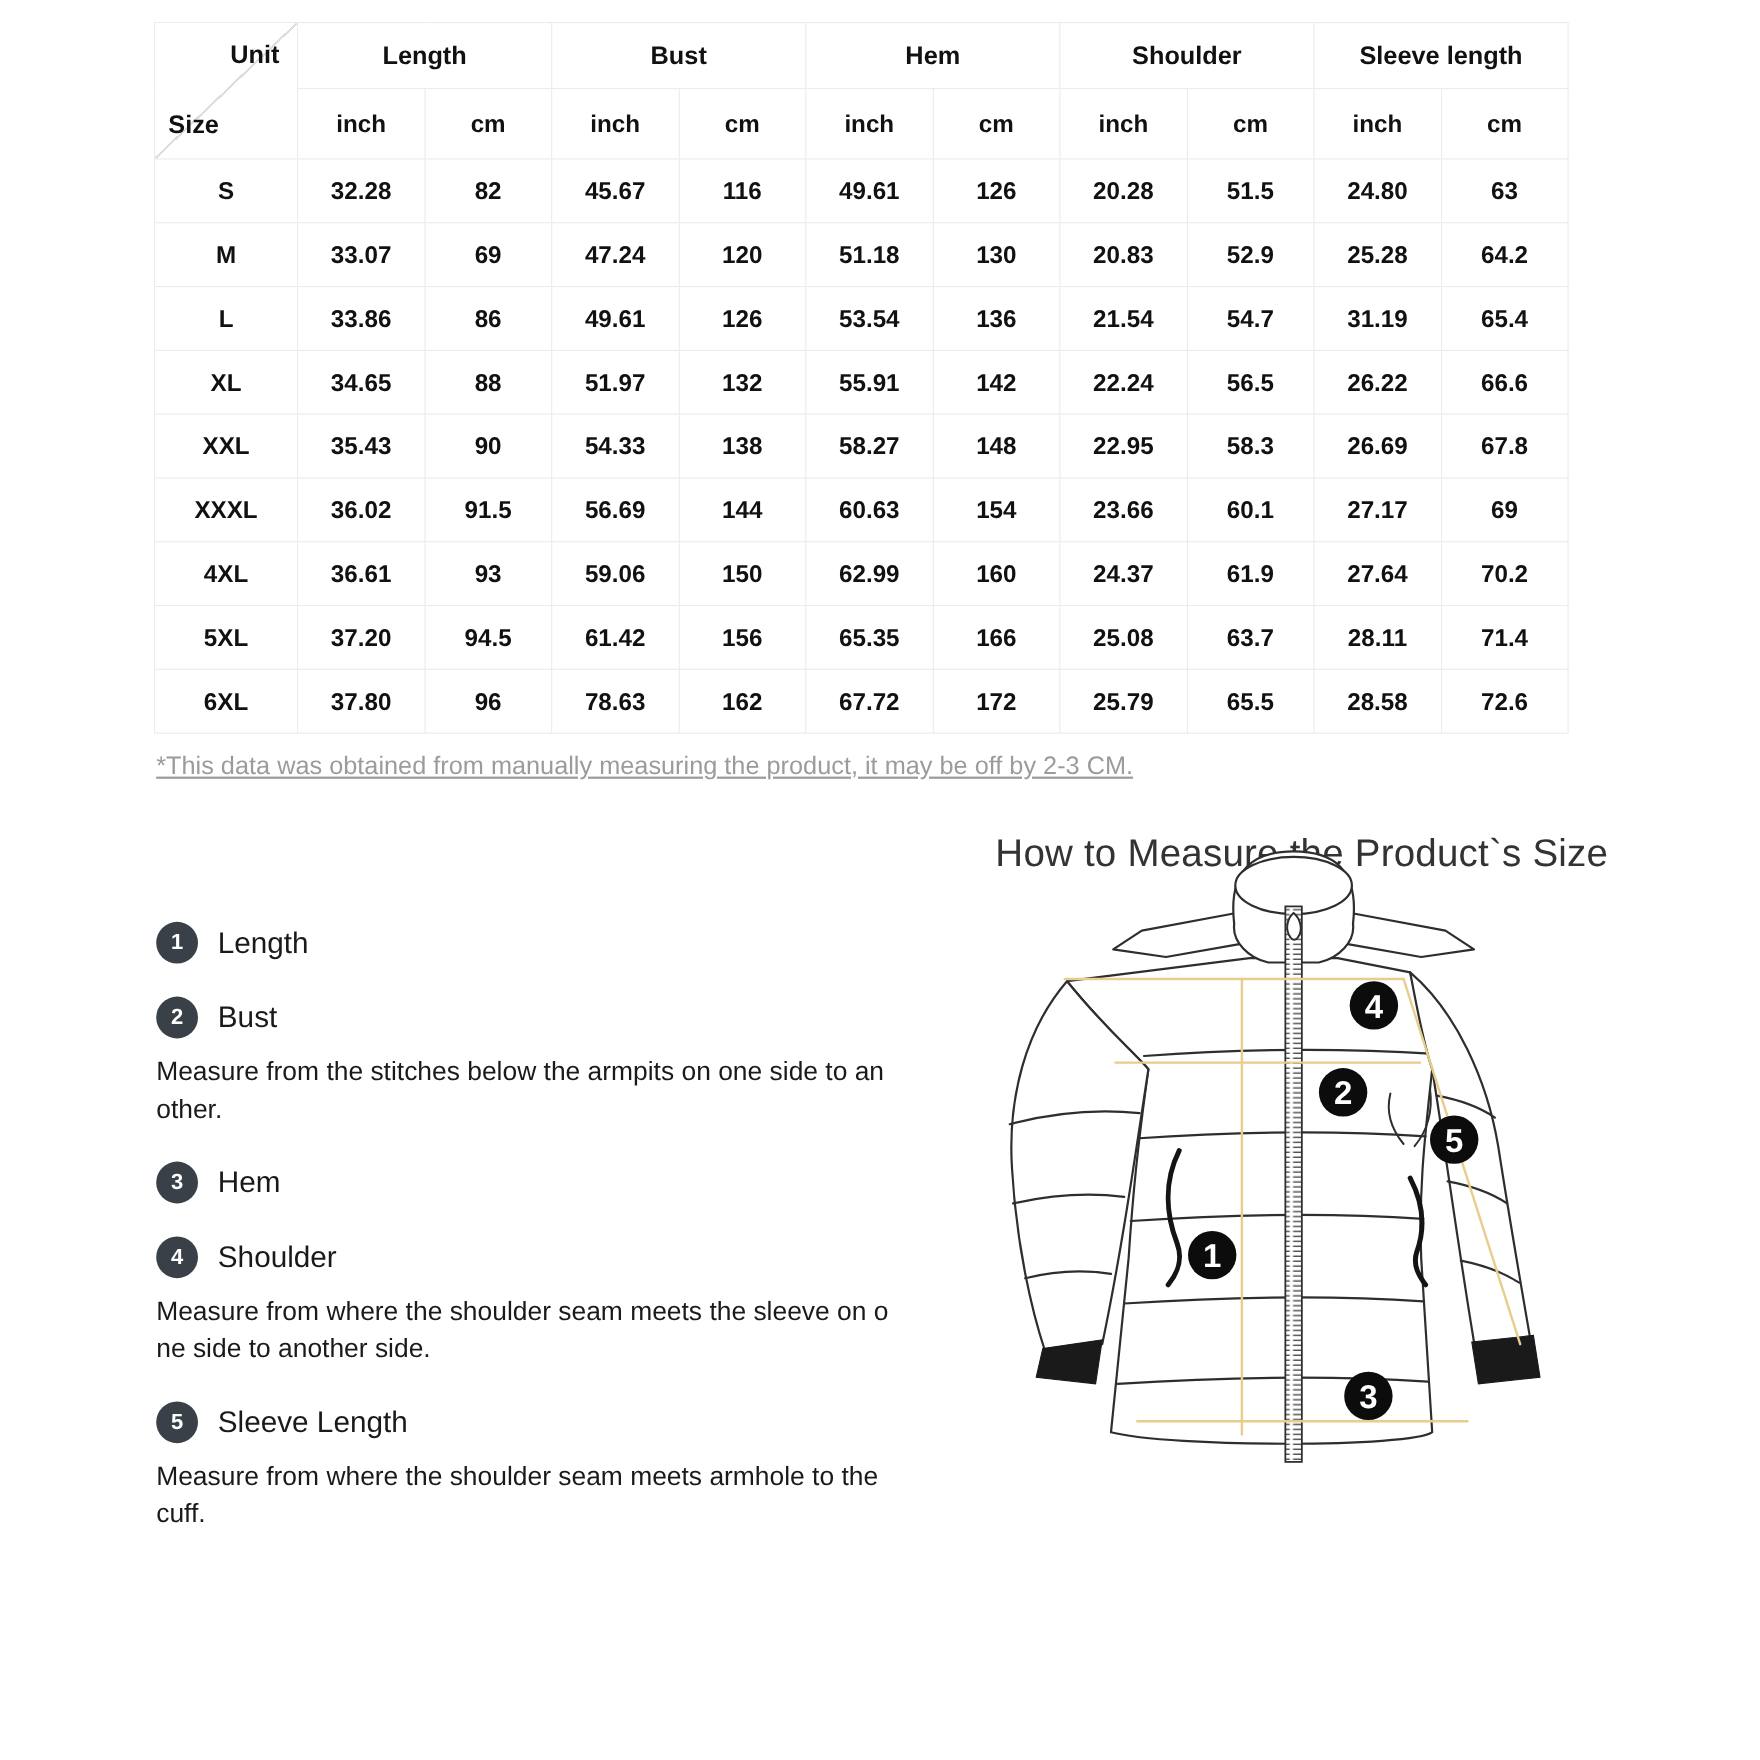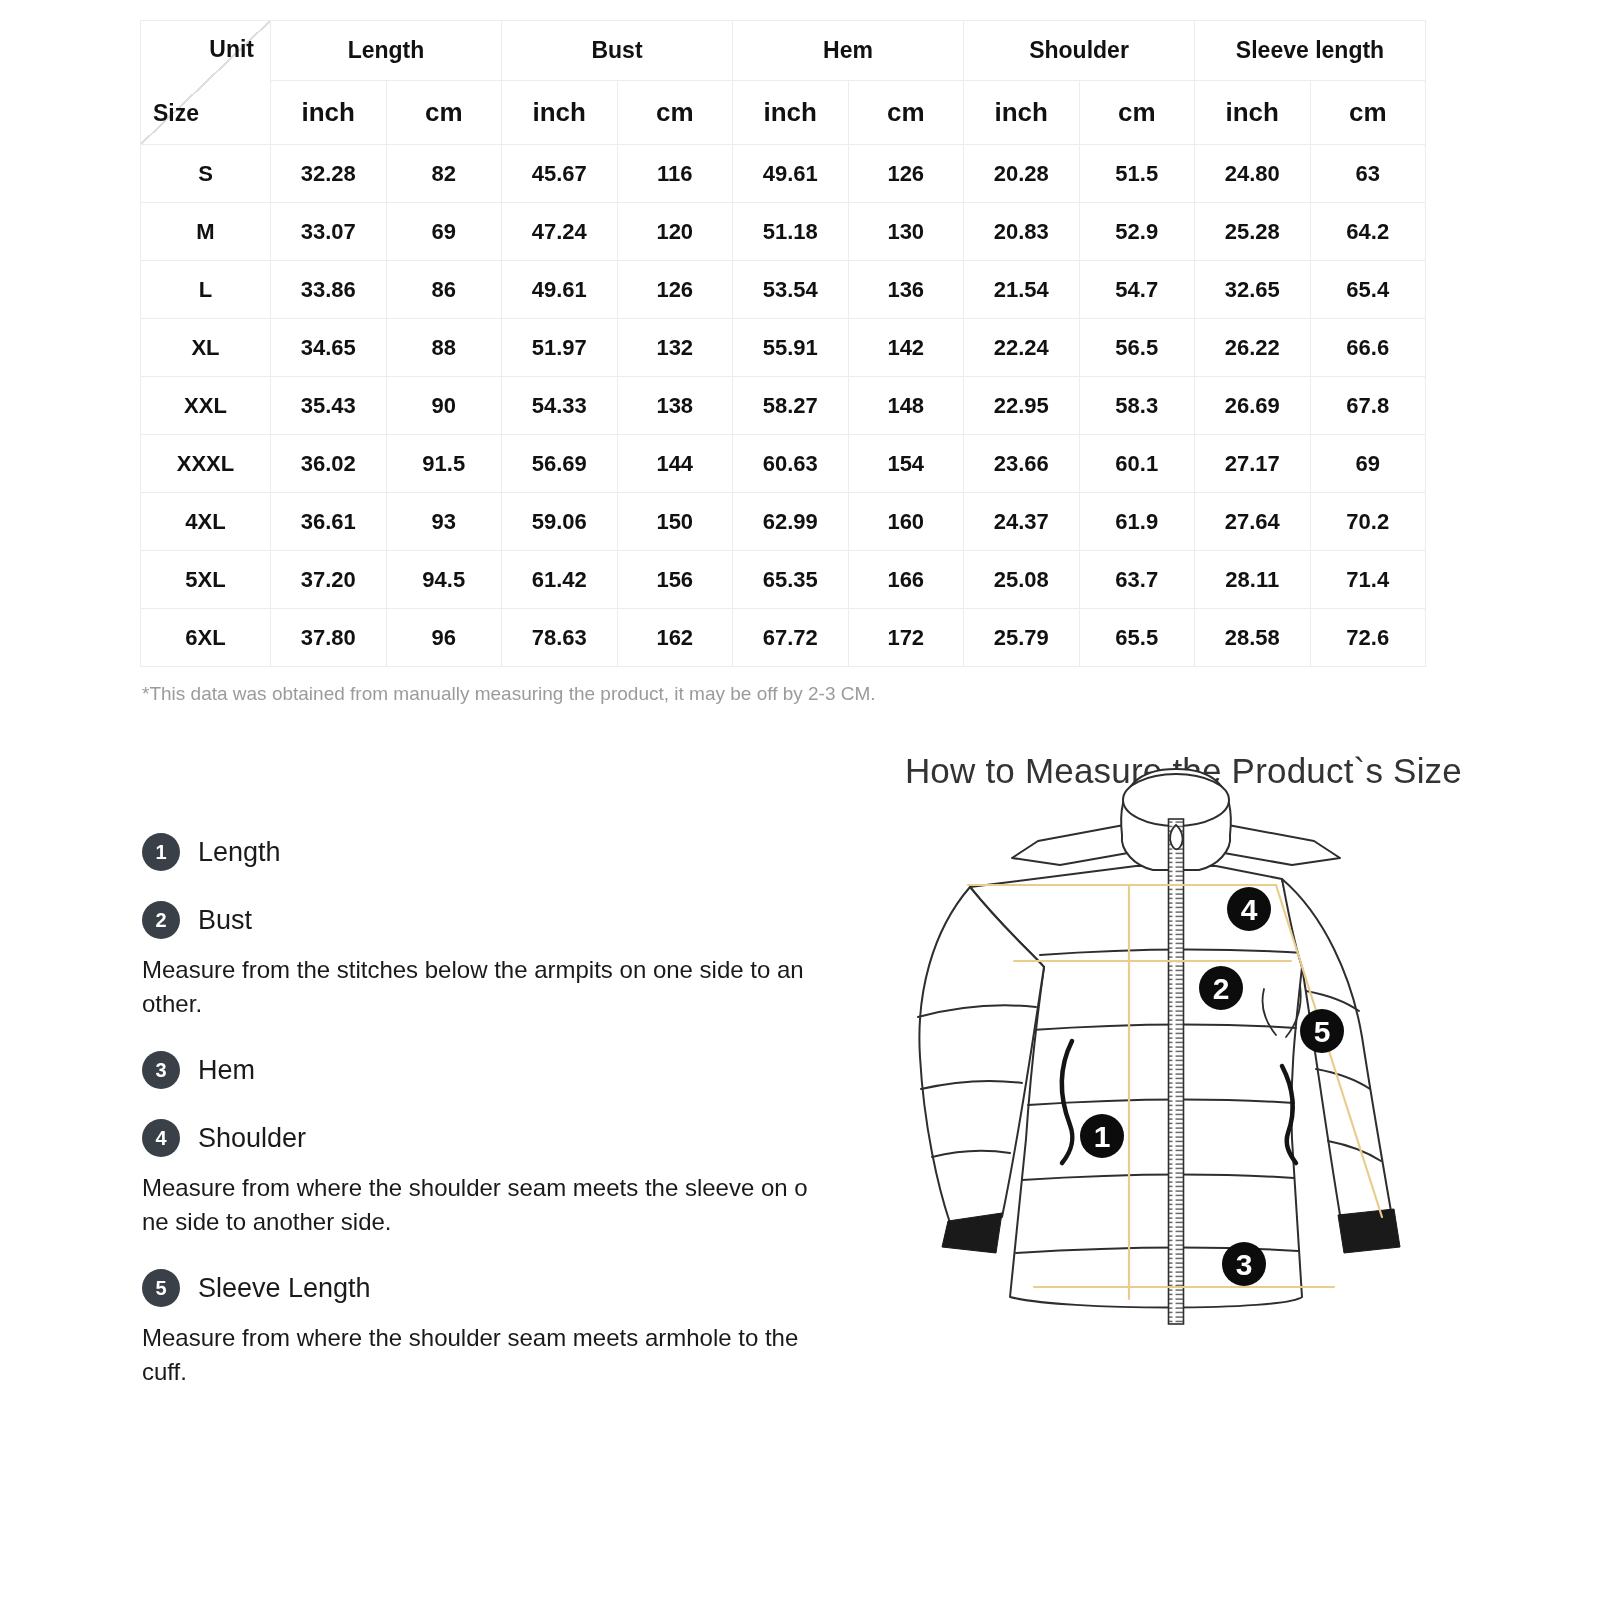--- a/index.html
+++ b/index.html
@@ -20,37 +20,38 @@
     margin: 20px 0 0 140px;
   }
   .size-table th, .size-table td {
     border: 1px solid #ececec;
     text-align: center;
     vertical-align: middle;
     background: #fff;
     padding: 0;
   }
   .group-th { height: 60px; font-size: 23px; font-weight: 700; }
-  .sub-th   { height: 64px; font-size: 26px; font-weight: 700; }
+  .sub-th   { height: 64px; font-size: 22px; font-weight: 700; }
   .size-table tbody th, .size-table tbody td { height: 58px; font-size: 22px; font-weight: 700; }
 
   th.corner { position: relative; }
   .corner .diag {
     position: absolute; inset: 0;
     background: linear-gradient(to bottom right,
       transparent calc(50% - 1px), #dedede calc(50% - 1px),
       #dedede calc(50% + 1px), transparent calc(50% + 1px));
   }
   .corner-unit { position: absolute; top: 15px; right: 16px; font-size: 23px; font-weight: 700; }
   .corner-size { position: absolute; bottom: 17px; left: 12px; font-size: 23px; font-weight: 700; }
 
   .footnote {
     margin: 16px 0 0 142px;
-    font-size: 19px;
+    font-size: 23px;
     color: #9b9b9b;
+    text-decoration: underline;
   }
 
   
   .measure-section { position: relative; margin: 46px 0 0 142px; width: 1320px; }
   .measure-title { margin: 0 0 42px 0; font-size: 35px; font-weight: 400; color: #333; letter-spacing: .2px; text-align: right; }
 
   .measure-item { margin: 0 0 30px 0; }
   .measure-item-head { display: flex; align-items: center; gap: 18px; margin-bottom: 14px; }
   .num-badge {
     width: 38px; height: 38px; border-radius: 50%;
@@ -141,21 +142,21 @@
       <tr>
         <th>L</th>
         <td>33.86</td>
         <td>86</td>
         <td>49.61</td>
         <td>126</td>
         <td>53.54</td>
         <td>136</td>
         <td>21.54</td>
         <td>54.7</td>
-        <td>32.65</td>
+        <td>31.19</td>
         <td>65.4</td>
       </tr>
       <tr>
         <th>XL</th>
         <td>34.65</td>
         <td>88</td>
         <td>51.97</td>
         <td>132</td>
         <td>55.91</td>
         <td>142</td>

